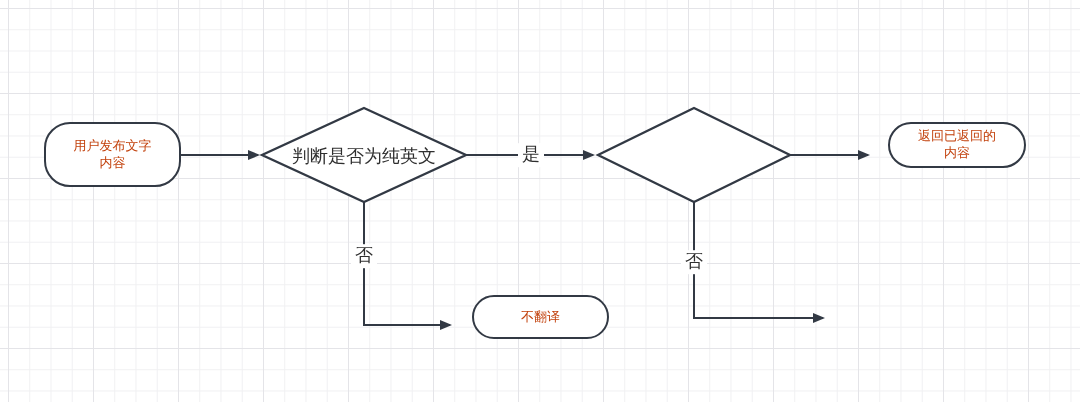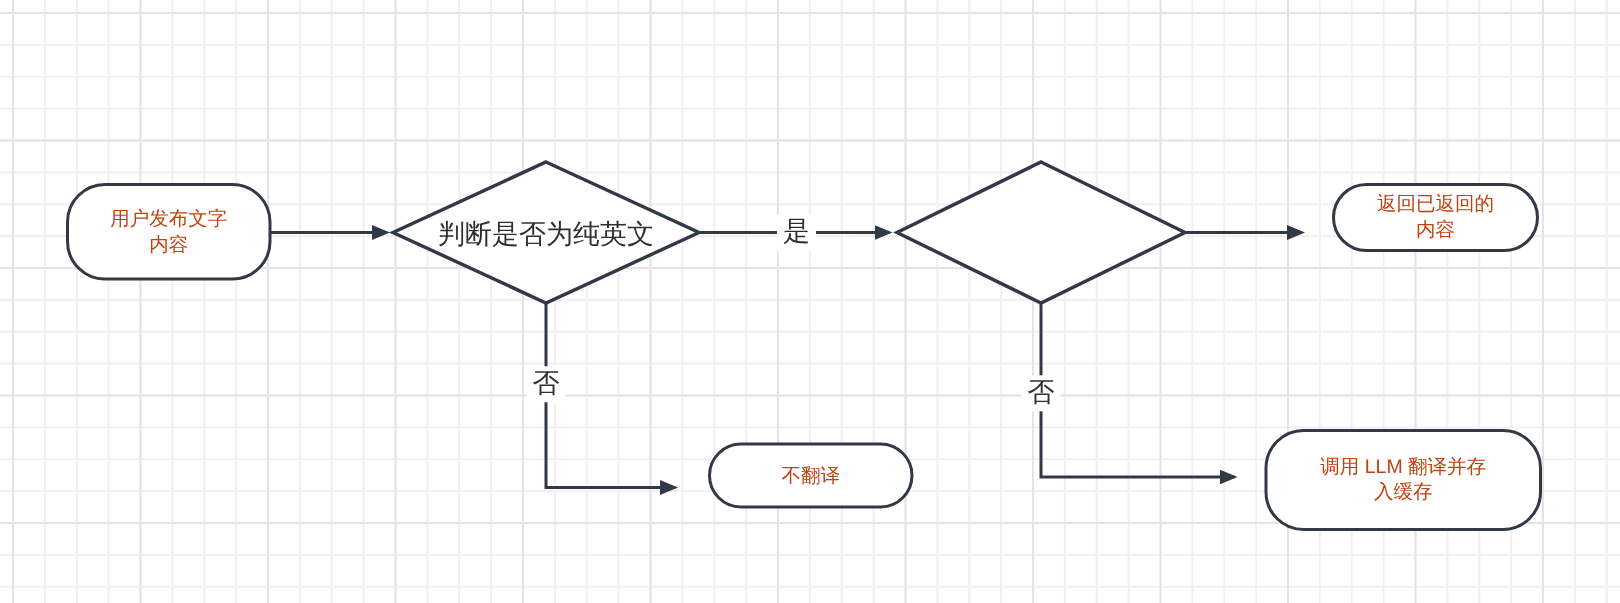--- a/index.html
+++ b/index.html
@@ -100,24 +100,20 @@
 
   <div class="node" style="left:872px; top:122px; width:138px; height:46px;">
     <span class="node-label">返回已返回的
 内容</span>
   </div>
 
   <div class="node" style="left:456px; top:295px; width:137px; height:44px;">
     <span class="node-label">不翻译</span>
   </div>
 
-  <div class="node" style="left:827px; top:286px; width:185px; height:68px;">
-    <span class="node-label">调用 LLM 翻译并存
-入缓存</span>
-  </div>
 
   <div class="diamond-label" style="left:364px; top:156px;">判断是否为纯英文</div>
 
   <div class="edge-label" style="left:531px; top:155px;">是</div>
   <div class="edge-label" style="left:364px; top:256px;">否</div>
   <div class="edge-label" style="left:694px; top:262px;">否</div>
 
 </div>
 
 </body></html>

